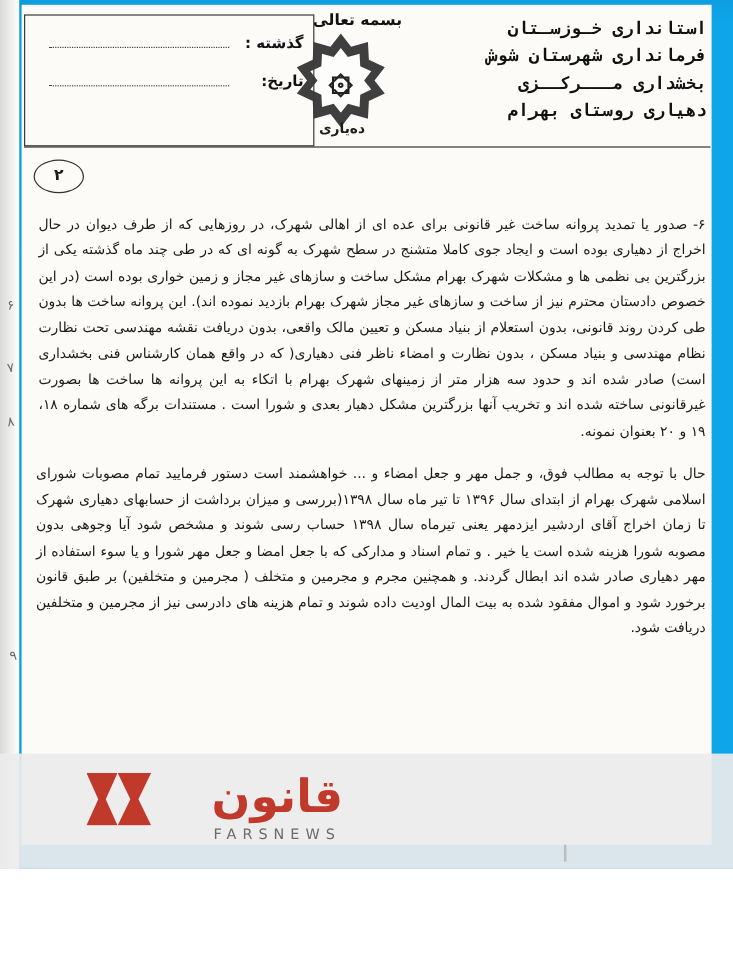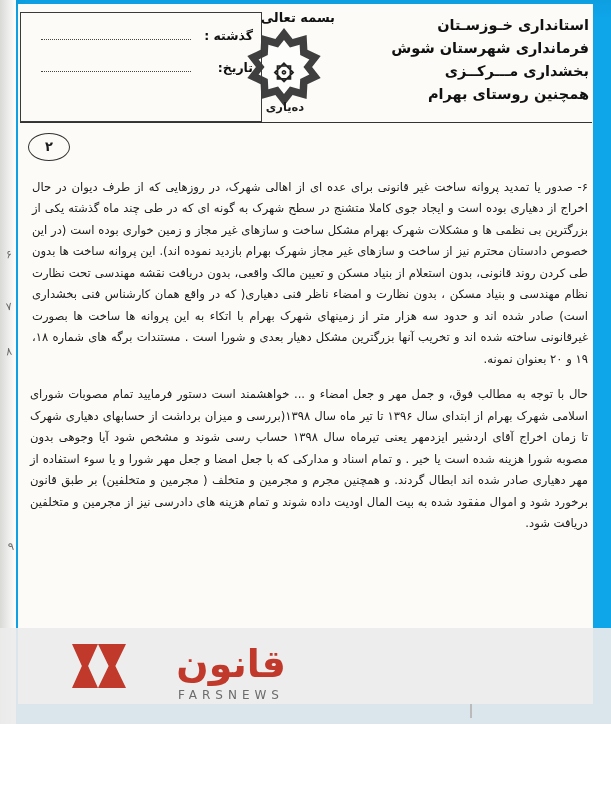--- a/index.html
+++ b/index.html
@@ -58,21 +58,21 @@
     top: 8px;
     width: 230px;
     text-align: right;
     font-family: "DejaVu Sans", sans-serif;
     font-weight: bold;
     font-size: 14.5px;
     line-height: 23px;
     color: #111;
     letter-spacing: 0.5px;
   }
-  .org-lines div { white-space: nowrap; }
+  .org-lines div { white-space: nowrap; font-family: Liberation Mono, monospace; }
 
   .besme {
     position: absolute;
     right: 258px;
     top: 4px;
     font-size: 13px;
     font-weight: bold;
     color: #111;
   }
 
@@ -315,21 +315,21 @@
   <div class="fold"></div>
 
   <div class="header">
 
     <div class="besme">بسمه تعالی</div>
 
     <div class="org-lines">
       <div>استانداری خـوزسـتان</div>
       <div>فرمانداری شهرستان شوش</div>
       <div>بخشداری مـــرکــزی</div>
-      <div>همچنین روستای بهرام</div>
+      <div>دهیاری روستای بهرام</div>
     </div>
 
     <div class="emblem">
       <div class="star"></div>
       <div class="inner"></div>
       <div class="glyph">۞</div>
       <div class="caption">ده‌یاری</div>
     </div>
 
     <div class="formbox">

